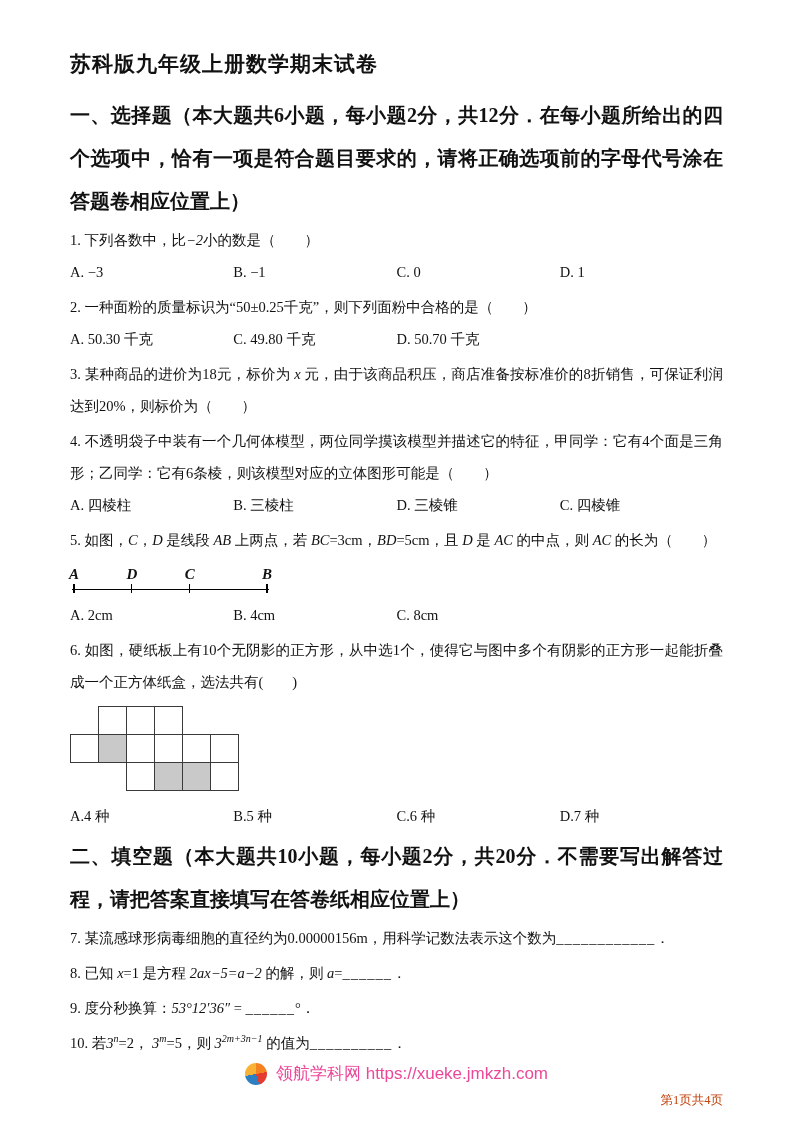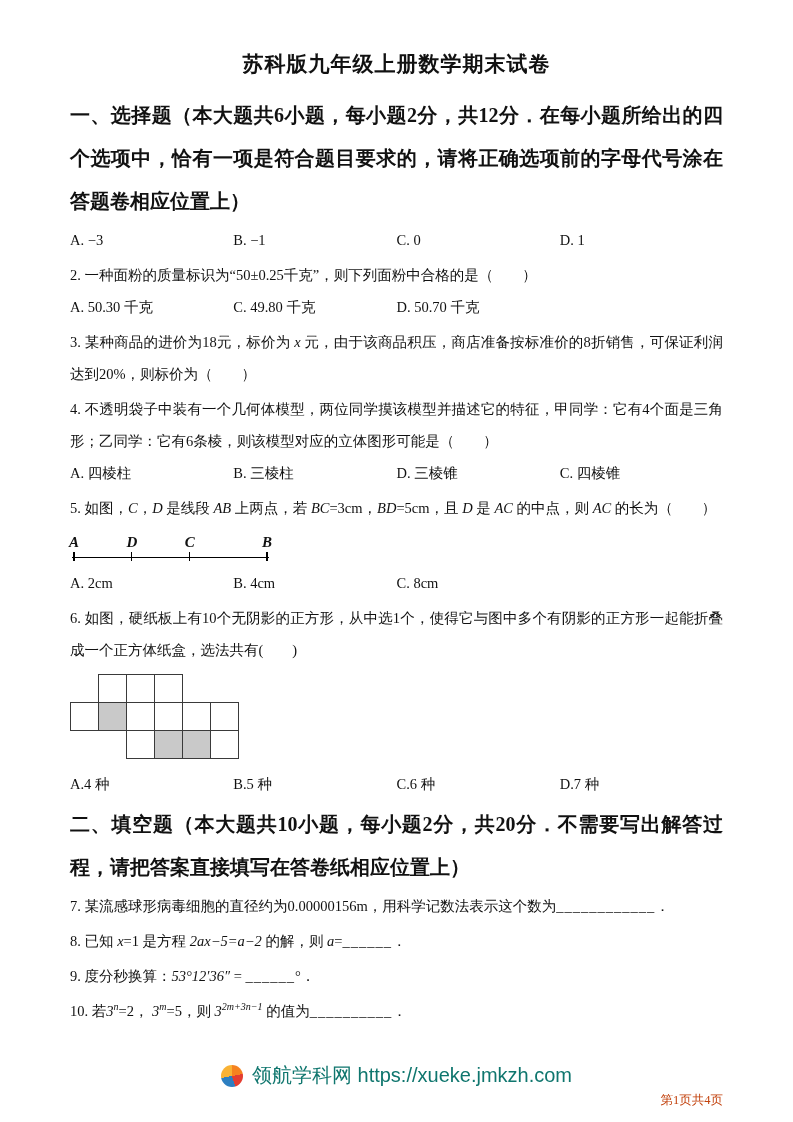--- a/index.html
+++ b/index.html
@@ -6,21 +6,21 @@
   html,body { background:#ffffff; }
   body {
     width:793px; height:1122px;
     position:relative; overflow:hidden;
     font-family:"Liberation Serif","DejaVu Serif",serif;
     color:#111111;
   }
   .content { padding:50px 70px 0 70px; }
 
   .doc-title {
-    text-align:center; font-size:21px; font-weight:bold;
+    font-size:21px; font-weight:bold;
     letter-spacing:1px; margin-bottom:16px;
   }
   .sec-header {
     font-weight:bold; font-size:20px; line-height:43px;
     text-align:justify; margin-bottom:1px;
   }
   .question { margin-bottom:3px; }
   .stem {
     font-size:14.5px; line-height:32px; text-align:justify;
   }
@@ -54,37 +54,38 @@
     position:absolute; left:0; right:0; top:1062px;
     display:flex; align-items:center; justify-content:center; gap:9px;
   }
   .site-logo {
     width:22px; height:22px; border-radius:50%;
     background:conic-gradient(#f58220 0 22%, #e43d30 22% 45%, #2d7fc1 45% 72%, #f9b234 72% 100%);
     display:inline-block;
   }
   .site-text {
     font-family:"Liberation Sans","DejaVu Sans",sans-serif;
-    font-size:20px; color:#0f766e; text-decoration:none;
+    font-size:17px; color:#ec4899; text-decoration:none;
   }
   .page-num {
     position:absolute; right:70px; top:1092px;
     font-size:12.5px; color:#c2410c;
   }
 </style>
 </head>
 <body>
 
 <div class="content">
 
   <h1 class="doc-title">苏科版九年级上册数学期末试卷</h1>
 
   <div class="sec-header">一、选择题（本大题共6小题，每小题2分，共12分．在每小题所给出的四个选项中，恰有一项是符合题目要求的，请将正确选项前的字母代号涂在答题卷相应位置上）</div>
 
   <div class="question">
+    <div class="stem"><span>1. 下列各数中，比</span><span class="math">−2</span><span>小的数是（　　）</span></div>
     <div class="options">
       <span class="opt">A. −3</span>
       <span class="opt">B. −1</span>
       <span class="opt">C. 0</span>
       <span class="opt">D. 1</span>
     </div>
   </div>
 
   <div class="question">
     <div class="stem"><span>2. 一种面粉的质量标识为“50±0.25千克”，则下列面粉中合格的是（　　）</span></div>

